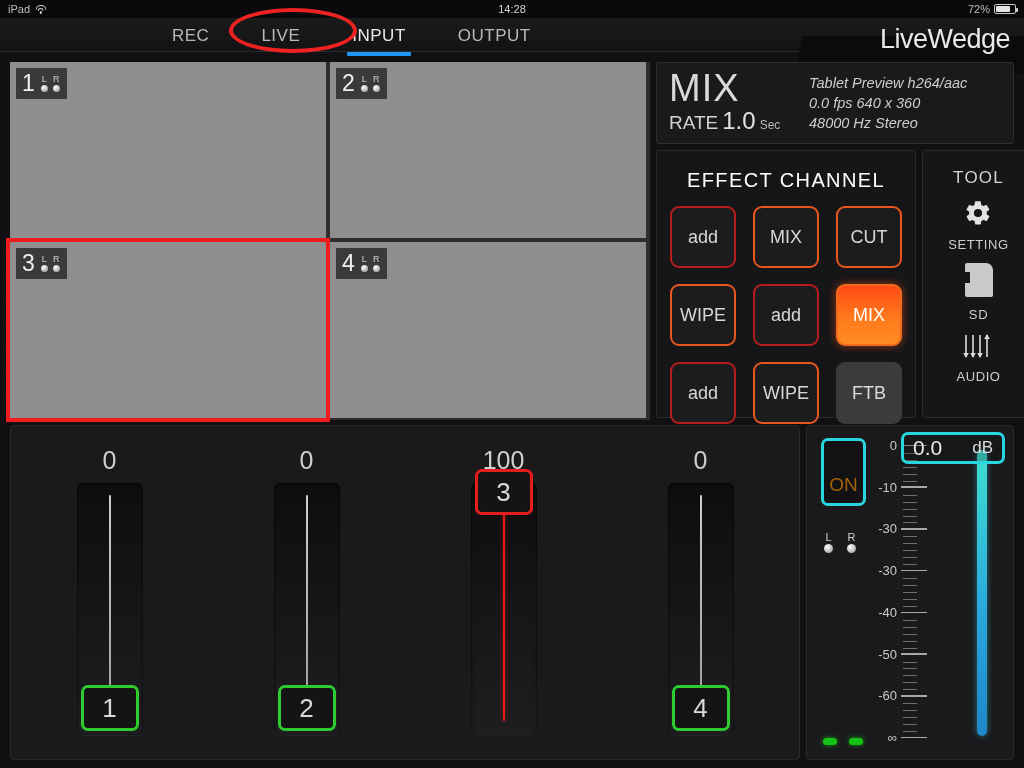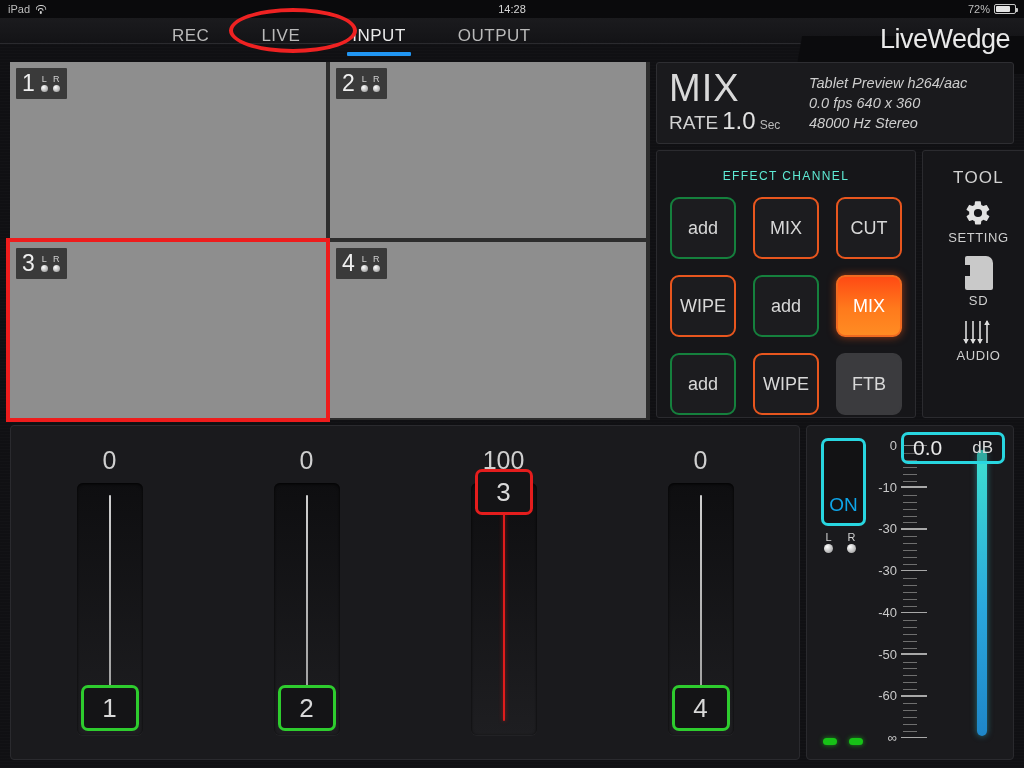--- a/index.html
+++ b/index.html
@@ -29,21 +29,21 @@
   .wifi i{ position:absolute; left:50%; transform:translateX(-50%); border:1.1px solid #cfcfcf;
            border-bottom:none; border-radius:50% 50% 0 0 / 100% 100% 0 0; }
   .wifi i:nth-child(1){ width:11px; height:5.5px; bottom:3.5px;}
   .wifi i:nth-child(2){ width:6.5px; height:3.4px; bottom:2.6px;}
   .wifi i:nth-child(3){ width:2.4px; height:2.4px; bottom:0; border:none; background:#cfcfcf; border-radius:50%;}
   .batt{ width:22px; height:10px; border:1px solid #c8c8c8; border-radius:2px; position:relative;}
   .batt::after{ content:""; position:absolute; right:-3px; top:3px; width:2px; height:4px; background:#c8c8c8; border-radius:0 1px 1px 0;}
   .batt i{ position:absolute; left:1px; top:1px; bottom:1px; width:72%; background:#e4e4e4; border-radius:1px;}
 
   
-  .header{ position:absolute; left:0; top:18px; width:1024px; height:26px;
+  .header{ position:absolute; left:0; top:18px; width:1024px; height:34px;
            background:linear-gradient(180deg,#1b1b1e,#131316); border-bottom:1px solid #2a2a2e; }
   .nav{ position:absolute; left:170px; top:0; height:38px; display:flex; align-items:center; gap:48px; }
   .nav-item{ font-size:17px; color:#b9b9b9; letter-spacing:.5px; position:relative; padding:4px 2px 7px; cursor:pointer;}
   .nav-item.active{ color:#eaeaea; }
   .nav-item.active::after{ content:""; position:absolute; left:-3px; right:-3px; bottom:-3px; height:4px; background:#2196f3; border-radius:1px;}
   .brand{ position:absolute; right:14px; top:6px; font-size:27px; color:#e9e9e9; letter-spacing:-0.5px; font-weight:300;}
   .hdr-wedge{ position:absolute; right:0; top:18px; width:260px; height:38px;
     background:linear-gradient(100deg, rgba(0,0,0,0) 0 14%, #0b0b0d 14.5% 100%);}
 
   
@@ -72,38 +72,38 @@
   .mi-mix{ font-size:38px; line-height:34px; color:#d9d9d9; font-weight:300; letter-spacing:1px;}
   .mi-rate{ display:flex; align-items:baseline; gap:4px; margin-top:2px;}
   .mi-rate .w{ font-size:19px; color:#d2d2d2;}
   .mi-rate .v{ font-size:24px; color:#e2e2e2;}
   .mi-rate .u{ font-size:12px; color:#b9b9b9;}
   .mi-right{ flex:1; display:flex; flex-direction:column; gap:4px; font-size:14.5px; color:#cdcdcd;font-style:italic;}
 
   
   .effect{ position:absolute; left:656px; top:150px; width:260px; height:268px;
     background:#161619; border:1px solid #2b2b2f; border-radius:3px; }
-  .eff-title{ text-align:center; font-size:12px; color:#5eead4; letter-spacing:1.4px; margin-top:18px;}
+  .eff-title{ text-align:center; font-size:20px; color:#ffffff; letter-spacing:1.4px; margin-top:18px;}
   .eff-grid{ display:grid; grid-template-columns:repeat(3,66px); grid-template-rows:repeat(3,62px);
     justify-content:center; gap:16px 17px; margin-top:14px;}
   .ebtn{ border-radius:9px; display:flex; align-items:center; justify-content:center;
-    font-size:18px; color:#d8d8d8; background:#1c1c1f; border:2px solid #15803d; cursor:pointer;}
+    font-size:18px; color:#d8d8d8; background:#1c1c1f; border:2px solid #b91c1c; cursor:pointer;}
   .ebtn.orange{ border-color:#e8561e; }
   .ebtn.on{ border-color:#f06a20; color:#fff;
     background:linear-gradient(180deg,#ff4a14,#ff7a1c 55%,#ff8c23);
     box-shadow:0 0 9px rgba(255,90,20,.55);}
   .ebtn.ftb{ background:#3b3b3e; border-color:#3b3b3e; color:#d9d9d9;}
 
   
   .tool{ position:absolute; left:922px; top:150px; width:113px; height:268px;
     background:#161619; border:1px solid #2b2b2f; border-radius:3px;
     display:flex; flex-direction:column; align-items:center; }
   .tool-title{ font-size:17px; color:#d2d2d2; letter-spacing:1.2px; margin-top:17px;}
   .tool-item{ display:flex; flex-direction:column; align-items:center; margin-top:11px; cursor:pointer;}
-  .tool-item .lbl{ font-size:13px; color:#cfcfcf; margin-top:3px; letter-spacing:.6px;}
+  .tool-item .lbl{ font-size:13px; color:#cfcfcf; margin-top:10px; letter-spacing:.6px;}
   .gear{ width:28px; height:28px; position:relative;}
   .sdcard{ width:28px; height:34px; background:#c9c9c9; border-radius:2px 7px 2px 2px; position:relative;}
   .sdcard::after{ content:""; position:absolute; left:0; top:9px; width:5px; height:11px; background:#161619;}
   .sliders{ width:32px; height:26px;}
 
   
   .faders{ position:absolute; left:10px; top:425px; width:790px; height:335px;
     background:#1a1a1d; border:1px solid #2a2a2e; border-radius:4px; display:flex; }
   .fader{ flex:1; position:relative; display:flex; flex-direction:column; align-items:center;}
   .f-val{ font-size:25px; color:#cfcfcf; margin-top:20px; font-weight:300;}
@@ -115,24 +115,24 @@
   .f-line.red{ background:#e11c1c; box-shadow:0 0 4px rgba(225,28,28,.6);}
   .f-handle{ position:absolute; left:50%; transform:translateX(-50%);
     width:58px; height:46px; border:3px solid #2ecc2e; border-radius:7px;
     background:#141416; display:flex; align-items:center; justify-content:center;
     font-size:26px; color:#d9d9d9; cursor:pointer; z-index:3;}
   .f-handle.red{ border-color:#e41d1d; }
 
   
   .master{ position:absolute; left:806px; top:425px; width:208px; height:335px;
     background:#1a1a1d; border:1px solid #2a2a2e; border-radius:4px;}
-  .on-btn{ position:absolute; left:14px; top:12px; width:45px; height:88px;
+  .on-btn{ position:absolute; left:14px; top:12px; width:45px; height:68px;
     border:3px solid #28d6e0; border-radius:7px; background:#121214;
     display:flex; align-items:flex-end; justify-content:center; padding-bottom:7px;
-    font-size:19px; color:#0ea5e9; cursor:pointer;}
+    font-size:19px; color:#a16207; cursor:pointer;}
   .on-lr{ position:absolute; left:17px; top:106px; display:flex; gap:14px;}
   .on-lr .c{ display:flex; flex-direction:column; align-items:center; gap:1px;}
   .on-lr .l{ font-size:11px; color:#cfcfcf; line-height:1;}
   .on-lr .d{ width:9px; height:9px; border-radius:50%;
     background:radial-gradient(circle at 35% 32%,#ffffff,#bcbcbc 60%,#8f8f8f);}
   .leds{ position:absolute; left:16px; bottom:14px; display:flex; gap:12px;}
   .led{ width:14px; height:7px; border-radius:7px; background:#17c217; box-shadow:0 0 5px rgba(23,194,23,.75);}
   .scale{ position:absolute; left:60px; top:14px; width:80px; height:300px;}
   .s-row{ position:absolute; left:0; width:80px; display:flex; align-items:center; gap:4px;}
   .s-lbl{ width:30px; text-align:right; font-size:13px; color:#c9c9c9;}

